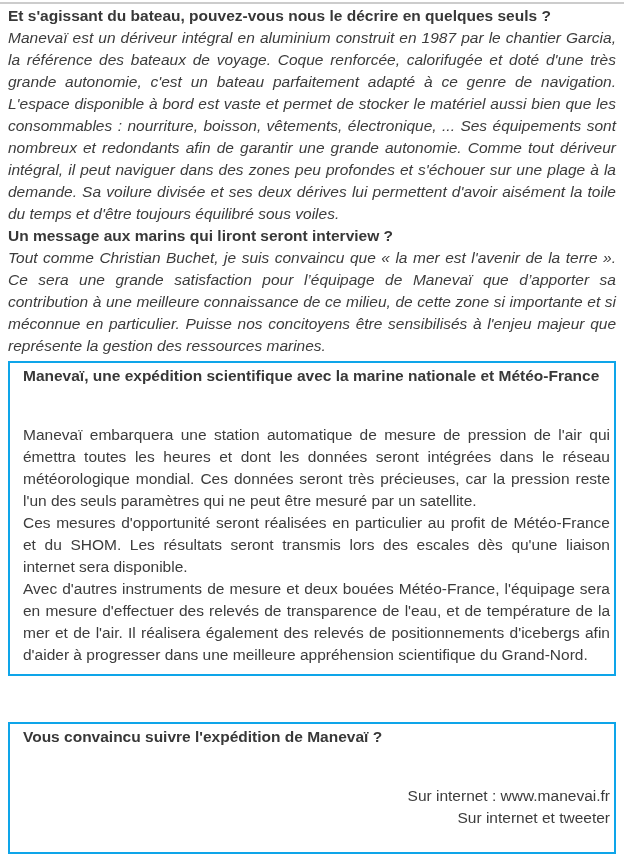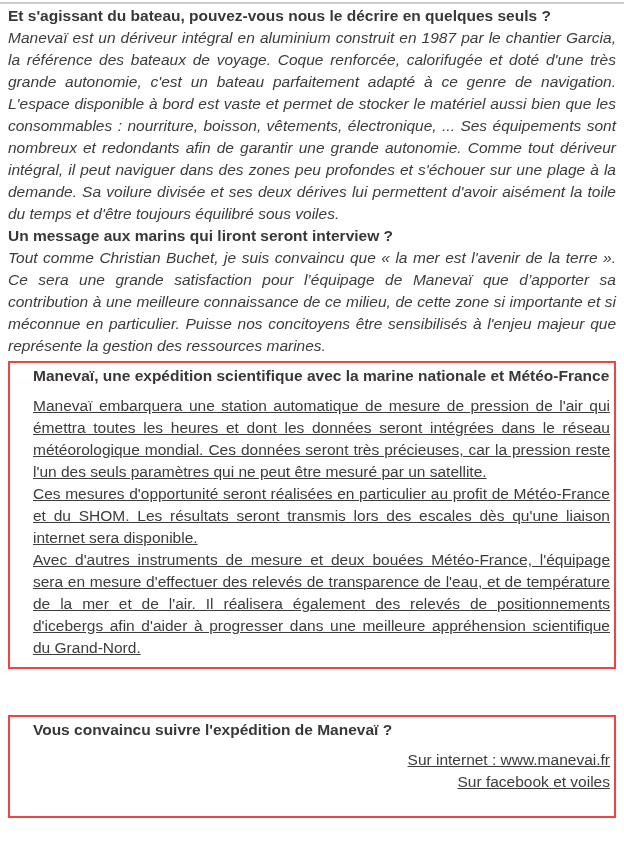--- a/index.html
+++ b/index.html
@@ -32,40 +32,39 @@
     font-weight: 700;
     color: #383838;
     margin: 0;
   }
   .qa-paragraph {
     margin: 0;
     text-align: justify;
     font-style: italic;
   }
   .info-box {
-    border: 2px solid #ef4444;
-    padding: 2px 4px 8px 23px;
+    border: 2px solid #0ea5e9;
+    padding: 2px 4px 8px 13px;
   }
   .science-box {
     margin-top: 4px;
   }
   .follow-box {
     margin-top: 46px;
     padding-bottom: 23px;
   }
   .box-title {
     font-size: 15.5px;
     line-height: 22px;
     font-weight: 700;
     color: #383838;
     margin: 0;
   }
   .box-body {
-    margin-top: 8px; 
-    text-decoration: underline;
+    margin-top: 37px; 
   }
   .box-body p {
     margin: 0;
     text-align: justify;
   }
   .follow-box .box-body p {
     text-align: right;
   }
 </style>
 </head>
@@ -91,18 +90,18 @@
         <p>Manevaï embarquera une station automatique de mesure de pression de l'air qui émettra toutes les heures et dont les données seront intégrées dans le réseau météorologique mondial. Ces données seront très précieuses, car la pression reste l'un des seuls paramètres qui ne peut être mesuré par un satellite.</p>
         <p>Ces mesures d'opportunité seront réalisées en particulier au profit de Météo-France et du SHOM. Les résultats seront transmis lors des escales dès qu'une liaison internet sera disponible.</p>
         <p>Avec d'autres instruments de mesure et deux bouées Météo-France, l'équipage sera en mesure d'effectuer des relevés de transparence de l'eau, et de température de la mer et de l'air. Il réalisera également des relevés de positionnements d'icebergs afin d'aider à progresser dans une meilleure appréhension scientifique du Grand-Nord.</p>
       </div>
     </section>
 
     <section class="info-box follow-box">
       <h2 class="box-title">Vous convaincu suivre l'expédition de Manevaï ?</h2>
       <div class="box-body">
         <p>Sur internet : www.manevai.fr</p>
-        <p>Sur facebook et voiles</p>
+        <p>Sur internet et tweeter</p>
       </div>
     </section>
 
   </div>
 </div>
 
 </body></html>

